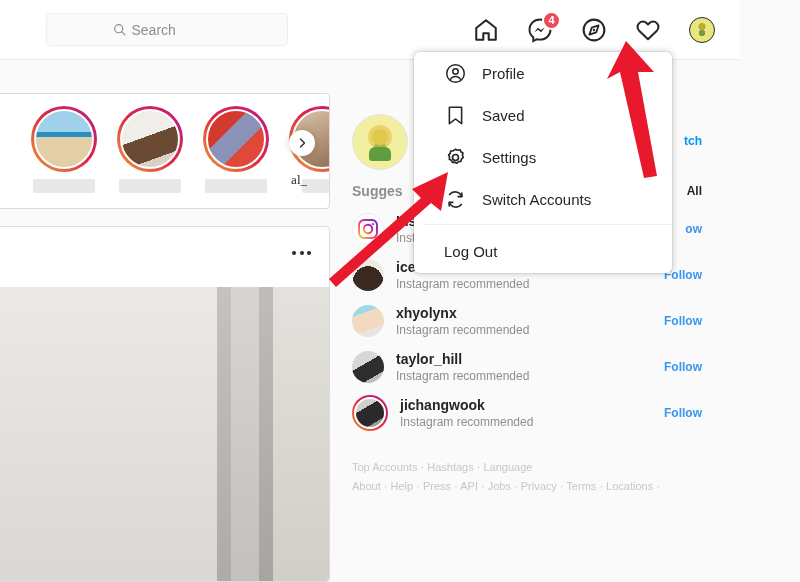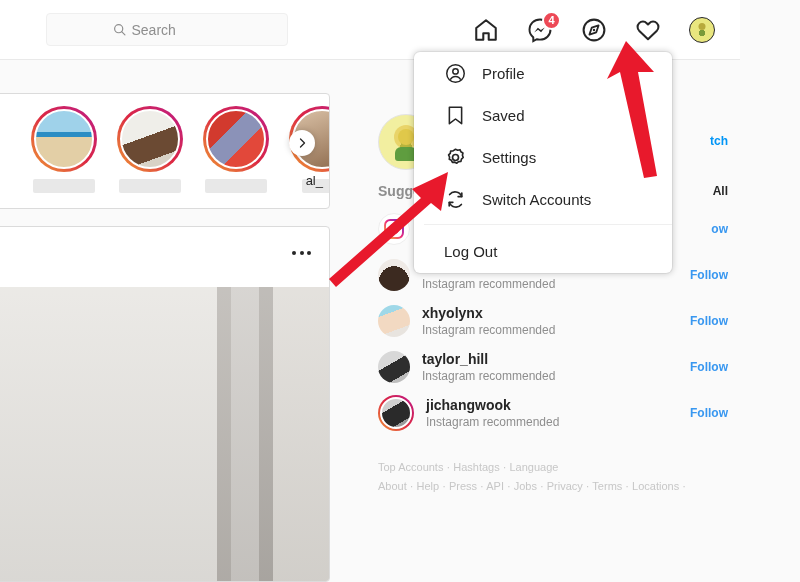--- a/index.html
+++ b/index.html
@@ -105,21 +105,21 @@
         #b2aea9 80% 84%,
         #dedbd6 84% 100%);
     position: relative;
   }
   .post-media::after {
     content:''; position:absolute; inset:0;
     background: linear-gradient(180deg, rgba(255,255,255,.18), rgba(0,0,0,.06));
   }
 
   
-  .sidebar { position: absolute; left: 352px; top: 112px; width: 360px; margin-left: 26px; }
+  .sidebar { position: absolute; left: 352px; top: 112px; width: 360px; }
   .me-row { display: flex; align-items: center; height: 60px; position: relative; }
   .me-av {
     width: 56px; height: 56px; border-radius: 50%; flex: none;
     background: radial-gradient(circle at 50% 58%, #86a83f 0 14%, #f2efa0 14% 100%);
     border: 1px solid #e3e3e3; position: relative; overflow: hidden;
   }
   .me-av::before {
     content:''; position:absolute; left:50%; top:26%; transform:translateX(-50%);
     width:16px; height:16px; border-radius:50%; background:#e0c84a;
     box-shadow: 0 0 0 4px rgba(226,190,60,.55);
@@ -273,21 +273,21 @@
           </div>
         <div class="sname" style="width:40px;"></div>
       </div>
 
       <div class="story-next">
         <svg width="12" height="12" viewBox="0 0 24 24">
           <path d="M9 4l8 8-8 8" fill="none" stroke="#262626" stroke-width="2.6" stroke-linecap="round" stroke-linejoin="round"></path>
         </svg>
       </div>
     </div>
-    <div class="s-edge-label" style="position:absolute; right:6px; bottom:20px;">al_</div>
+    <div class="s-edge-label" style="position:absolute; right:22px; bottom:20px;font-family:Liberation Serif, serif;">al_</div>
   </div>
 
   <div class="post-card">
     <div class="post-head">
       <div class="post-more">
         <i></i>
         <i></i>
         <i></i>
       </div>
     </div>

